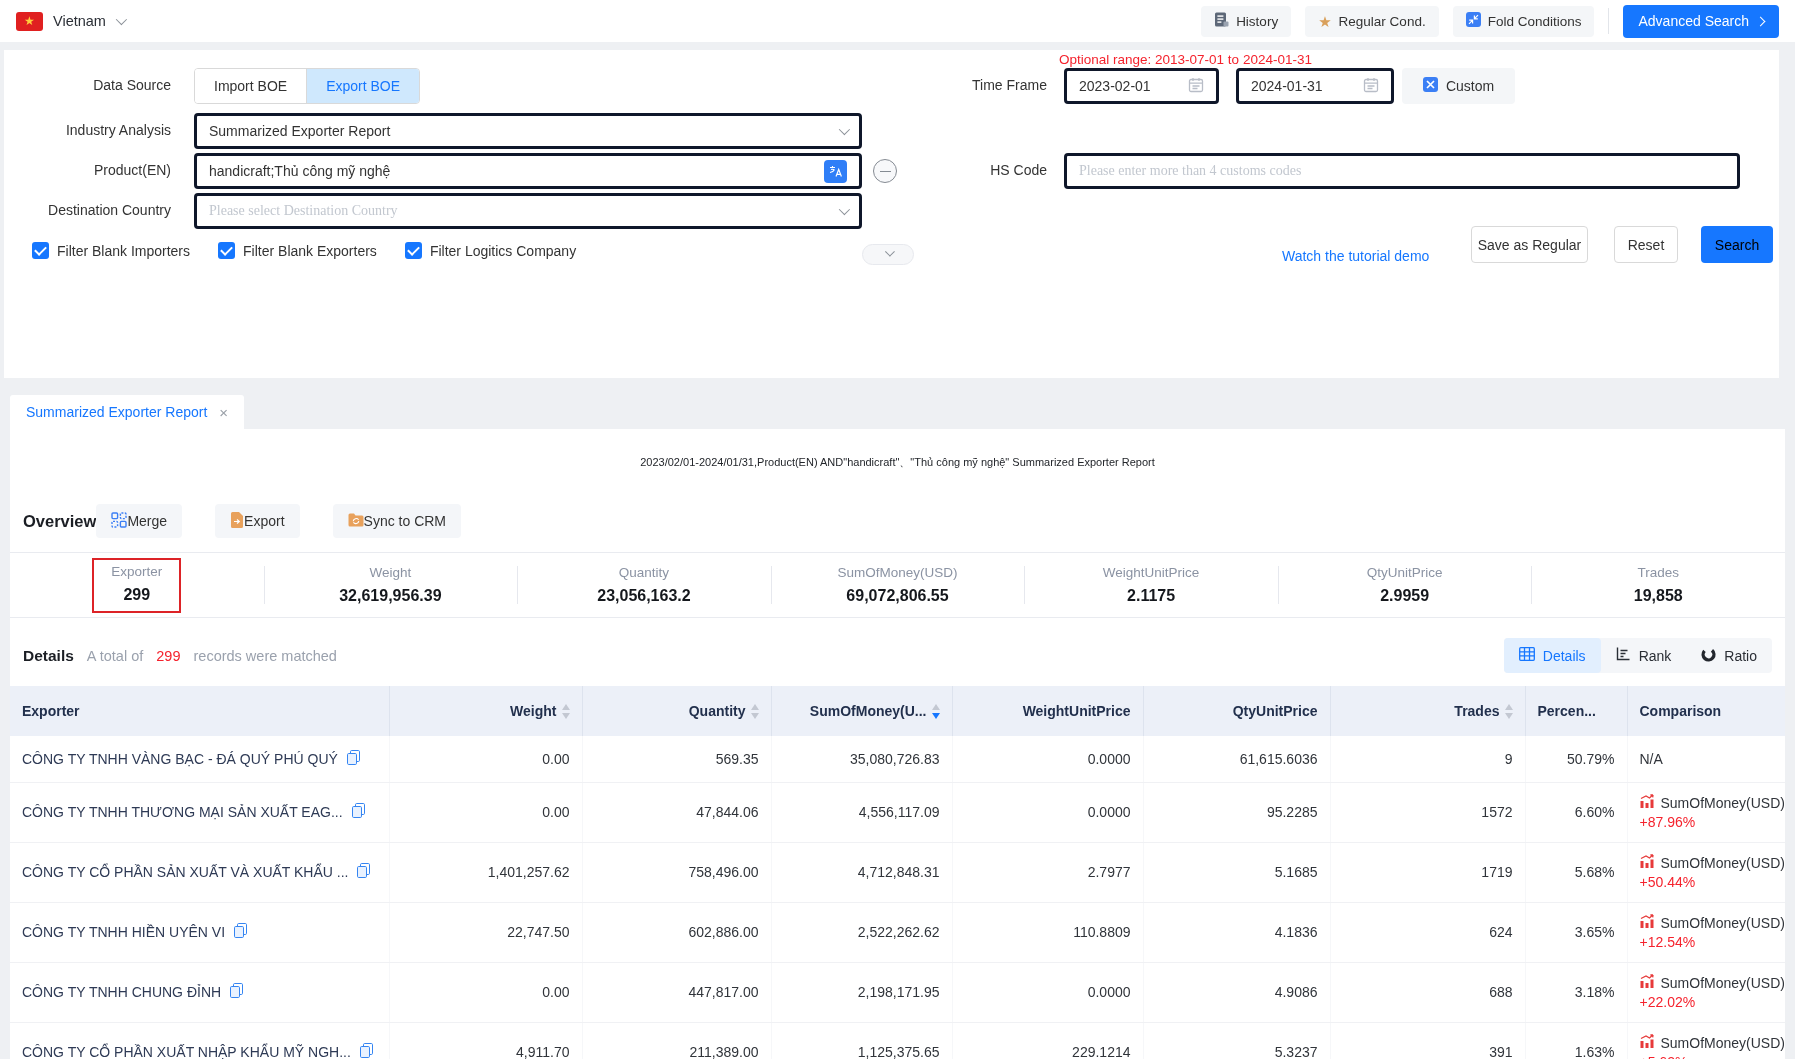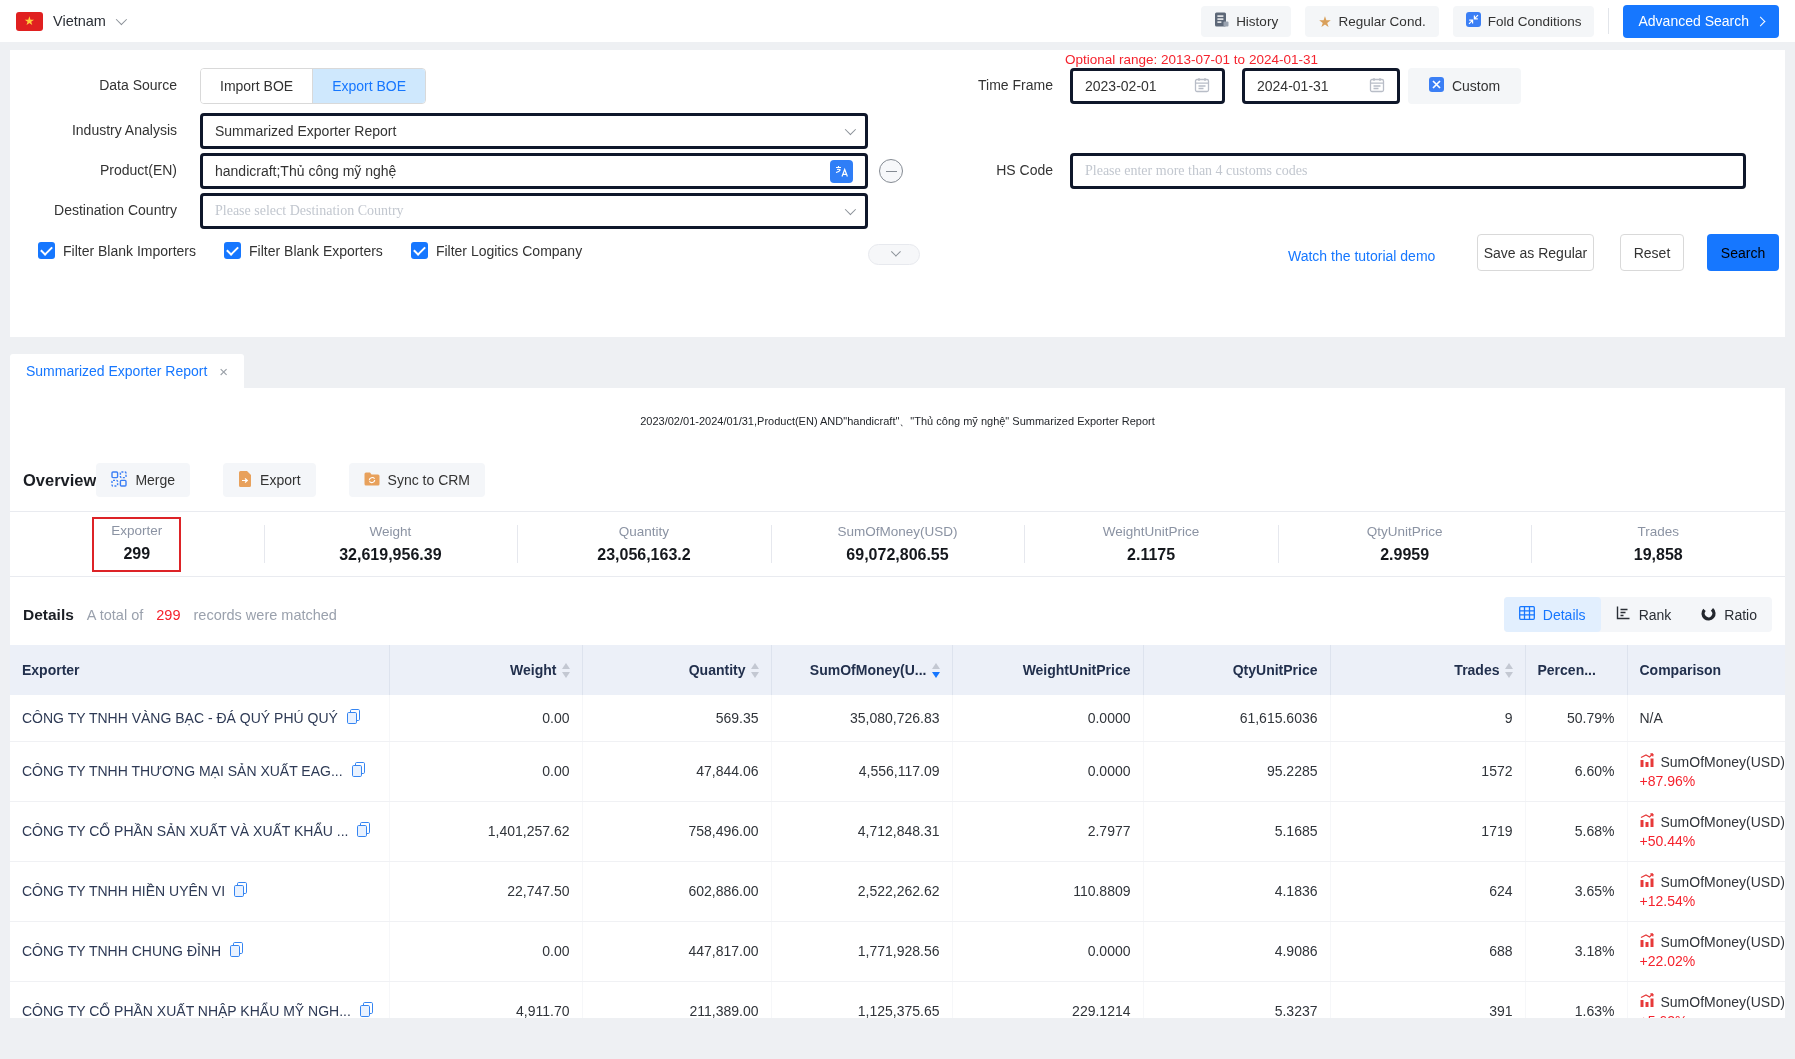--- a/index.html
+++ b/index.html
@@ -15,21 +15,21 @@
   .flag { width:27px; height:19px; background:#e02020; border-radius:3px; display:flex; align-items:center; justify-content:center; color:#ffce3d; font-size:12px; line-height:1; }
   .country { font-size:14.5px; color:#2b2f36; }
   .chev { display:inline-block; width:8px; height:8px; border-right:1.6px solid #8a9097; border-bottom:1.6px solid #8a9097; transform:rotate(45deg) translateY(-2px); }
   .tb-right { display:flex; align-items:center; gap:14px; }
   .tb-btn { height:31px; background:#f4f6f8; border-radius:4px; padding:0 13px; display:flex; align-items:center; gap:7px; font-size:13.5px; color:#333; cursor:pointer; }
   .tb-divider { width:1px; height:26px; background:#e2e5ea; }
   .adv-btn { height:33px; background:#1677ff; color:#fff; border-radius:4px; padding:0 15px; display:flex; align-items:center; gap:8px; font-size:14px; cursor:pointer; }
   .chev-r-white { display:inline-block; width:7px; height:7px; border-right:1.8px solid #fff; border-top:1.8px solid #fff; transform:rotate(45deg); }
   .star-glyph { color:#d9a05b; font-size:15px; line-height:1; }
   
-  .form-card { position:relative; margin:8px 10px 0; width:1775px; height:287px; background:#fff; }
+  .form-card { position:relative; margin:8px 4px 0; width:1775px; height:328px; background:#fff; }
   .flabel { position:absolute; font-size:14px; color:#333; line-height:34px; text-align:right; }
   .optional-range { position:absolute; left:1055px; top:2px; font-size:13.5px; color:#f5222d; }
   .seg { position:absolute; left:190px; top:18px; display:flex; border:1px solid #d9d9d9; border-radius:4px; overflow:hidden; height:36px; }
   .seg-btn { padding:0 19px; display:flex; align-items:center; font-size:14px; background:#fff; color:#333; cursor:pointer; }
   .seg-btn.first { border-right:1px solid #d9d9d9; }
   .seg-btn.active { background:#cfe8fd; color:#1677ff; border:none; }
   .input, .select { position:absolute; height:36px; border:3px solid #0f172a; border-radius:4px; background:#fff; display:flex; align-items:center; padding:0 12px; font-size:14px; color:#333; cursor:text; }
   .select { cursor:pointer; }
   .select .chev { margin-left:auto; }
   .placeholder { color:#c2c7cf;font-family:Liberation Serif, serif; }
@@ -38,35 +38,35 @@
   .translate-box { width:23px; height:23px; background:#2f7ef7; border-radius:4px; display:flex; align-items:center; justify-content:center; }
   .exclude-circle { position:absolute; left:869px; width:24px; height:24px; border-radius:50%; border:1.6px solid #858b93; display:flex; align-items:center; justify-content:center; cursor:pointer; background:#f7f8fa; }
   .exclude-circle::after { content:''; width:11px; height:0; border-top:1.6px solid #858b93; }
   .cb-row { position:absolute; left:28px; top:192px; display:flex; gap:28px; align-items:center; }
   .cb-item { display:flex; align-items:center; gap:8px; cursor:pointer; }
   .cb-box { width:17px; height:17px; background:#1677ff; border-radius:3px; position:relative; }
   .cb-box::after { content:''; position:absolute; left:5px; top:2px; width:5px; height:9px; border-right:2px solid #fff; border-bottom:2px solid #fff; transform:rotate(45deg); }
   .collapse-pill { position:absolute; left:858px; top:194px; width:52px; height:21px; background:#f6f7f9; border:1px solid #e7e9ee; border-radius:11px; display:flex; align-items:center; justify-content:center; cursor:pointer; }
   .collapse-pill .chev { transform:rotate(45deg) translate(-1px,-3px); width:7px; height:7px; }
   .tutorial-link { position:absolute; left:1278px; top:188px; line-height:36px; color:#1677ff; font-size:14px; cursor:pointer; }
-  .btn { position:absolute; top:184px; height:37px; border-radius:4px; display:flex; align-items:center; justify-content:center; font-size:14px; cursor:pointer; }
+  .btn { position:absolute; top:176px; height:37px; border-radius:4px; display:flex; align-items:center; justify-content:center; font-size:14px; cursor:pointer; }
   .btn-plain { background:#fff; border:1px solid #d9d9d9; color:#333; }
   .btn-primary { background:#1677ff; color:#000000; }
   .custom-btn { position:absolute; left:1398px; top:18px; width:113px; height:36px; background:#f4f6f8; border-radius:4px; display:flex; align-items:center; justify-content:center; gap:8px; font-size:14px; cursor:pointer; }
   
   .tabbar { margin:17px 10px 0; height:34px; display:flex; }
   .tab { background:#fff; height:34px; display:flex; align-items:center; gap:12px; padding:0 16px; color:#1677ff; font-size:14px; cursor:pointer; border-radius:3px 3px 0 0; }
   .tab-close { color:#9aa0a8; font-size:15px; cursor:pointer; }
   
   .content-card { margin:0 10px; width:1775px; height:630px; background:#fff; overflow:hidden; }
   .report-title { text-align:center; padding-top:26px; font-size:11px; color:#23262b; }
   .overview-row { margin-top:34px; padding:0 13px; display:flex; align-items:center; justify-content:flex-start; }
   .sec-heading { font-size:16.5px; font-weight:bold; color:#1b1e24; }
   .act-group { display:flex; gap:33px; }
-  .act-btn { height:34px; background:#f4f6f9; border-radius:4px; padding:0 15px; display:flex; align-items:center; gap:8px; font-size:14px; color:#333; cursor:pointer; }
+  .act-btn { height:34px; background:#f4f6f9; border-radius:4px; padding:0 15px; display:flex; align-items:center; gap:0; font-size:14px; color:#333; cursor:pointer; }
   .stats-bar { margin-top:14px; height:66px; border-top:1px solid #e9ebf0; border-bottom:1px solid #e9ebf0; display:flex; }
   .stat { flex:1; display:flex; flex-direction:column; align-items:center; justify-content:center; position:relative; }
   .stat + .stat::before { content:''; position:absolute; left:0; top:13px; bottom:13px; width:1px; background:#e6e8ee; }
   .stat-label { font-size:13.5px; color:#8b93a3; }
   .stat-value { font-size:16px; font-weight:bold; color:#15181d; margin-top:7px; }
   .stat-hl { border:2px solid #dd2327; padding:4px 17px 7px; display:flex; flex-direction:column; align-items:center; }
   .details-row { margin-top:20px; padding:0 13px; display:flex; align-items:center; justify-content:space-between; }
   .details-left { display:flex; align-items:center; gap:13px; }
   .muted { color:#9aa1ad; font-size:14.5px; }
   .red { color:#f5222d; }
@@ -525,21 +525,21 @@
             <div class="exp-cell">
               <span>CÔNG TY TNHH CHUNG ĐỈNH</span>
               <span><svg width="13" height="15" viewBox="0 0 13 15">
                   <rect x="3.5" y="0.5" width="9" height="11" rx="1.2" fill="#fff" stroke="#3585f2"></rect>
                   <rect x="0.5" y="3.5" width="9" height="11" rx="1.2" fill="#e9f2ff" stroke="#3585f2"></rect>
                 </svg></span>
             </div>
           </td>
           <td class="num">0.00</td>
           <td class="num">447,817.00</td>
-          <td class="num">1,771,928.56</td>
+          <td class="num">2,198,171.95</td>
           <td class="num">0.0000</td>
           <td class="num">4.9086</td>
           <td class="num">688</td>
           <td class="num">3.18%</td>
           <td>
             <div class="cmp-metric">
               <span><svg width="15" height="14" viewBox="0 0 15 14">
                   <rect x="0.5" y="7" width="3" height="7" fill="#e73a3a"></rect>
                   <rect x="5.5" y="9" width="3" height="5" fill="#e73a3a"></rect>
                   <rect x="10.5" y="5.5" width="3" height="8.5" fill="#e73a3a"></rect>

